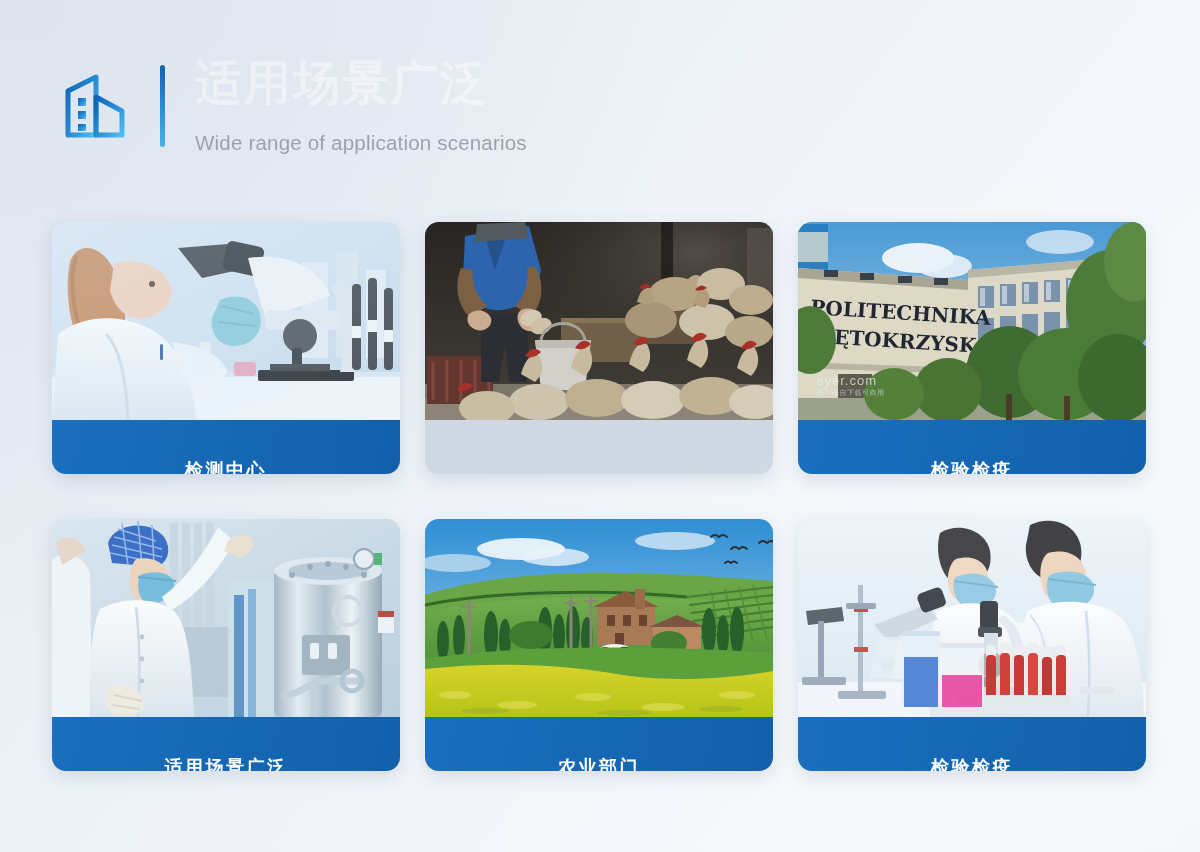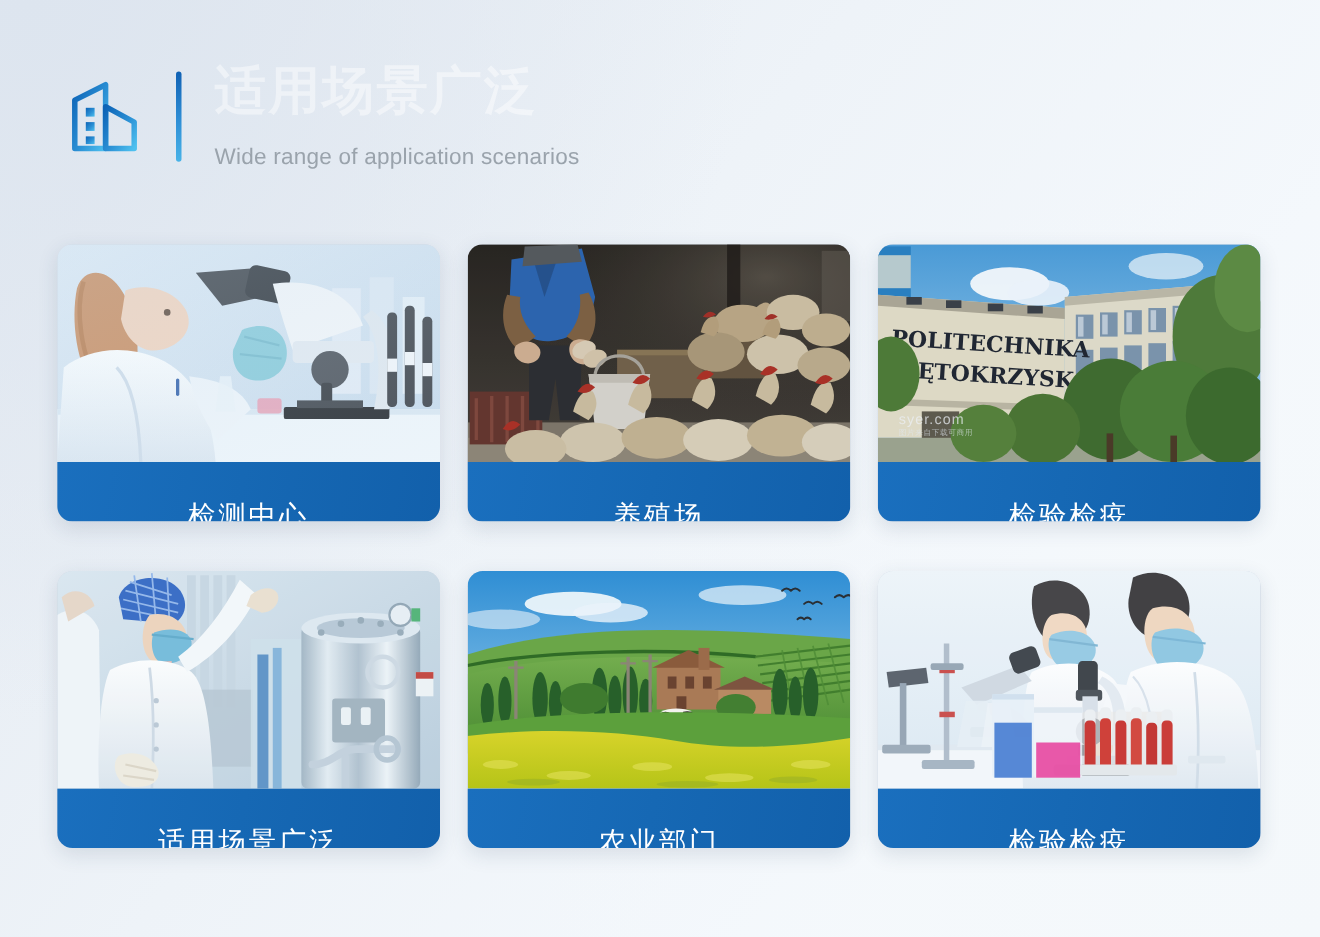--- a/index.html
+++ b/index.html
@@ -122,23 +122,23 @@
     width: 348px;
     height: 54px;
     background: linear-gradient(100deg, #1a6fbe 0%, #1668b4 48%, #1260ab 100%);
     display: flex;
     align-items: center;
     justify-content: center;
   }
 
   .card-label span {
     color: #ffffff;
-    font-size: 25px;
+    font-size: 18px;
     letter-spacing: 2.5px;
-    font-weight: 400;
+    font-weight: 700;
     line-height: 1;
     margin-top: 45px;
   }
 
   
   .tint {
     position: absolute;
     inset: 0;
     pointer-events: none;
   }
@@ -360,23 +360,20 @@
             <path d="M150 126 q8 -12 16 -4 q-8 8 -16 4 Z"></path>
             <path d="M208 122 q8 -12 16 -4 q-8 8 -16 4 Z"></path>
             <path d="M266 118 q8 -12 16 -4 q-8 8 -16 4 Z"></path>
             <path d="M100 134 q8 -12 16 -4 q-8 8 -16 4 Z"></path>
             <path d="M316 126 q8 -12 16 -4 q-8 8 -16 4 Z"></path>
             <path d="M32 168 q8 -12 16 -4 q-8 8 -16 4 Z"></path>
           </g>
         </g>
         <rect width="348" height="198" fill="#1a1713" opacity="0.12"></rect>
       </svg>
-    </div>
-    <div class="card-label">
-      <span>养殖场</span>
     </div>
   </div>
 
   <div class="card">
     <div class="card-photo">
       <svg viewBox="0 0 348 198" preserveAspectRatio="xMidYMid slice" aria-hidden="true">
         <defs>
           <linearGradient id="sky3" x1="0" y1="0" x2="0" y2="1">
             <stop offset="0%" stop-color="#4a9ad6"></stop>
               <stop offset="100%" stop-color="#a9d2ec"></stop>

